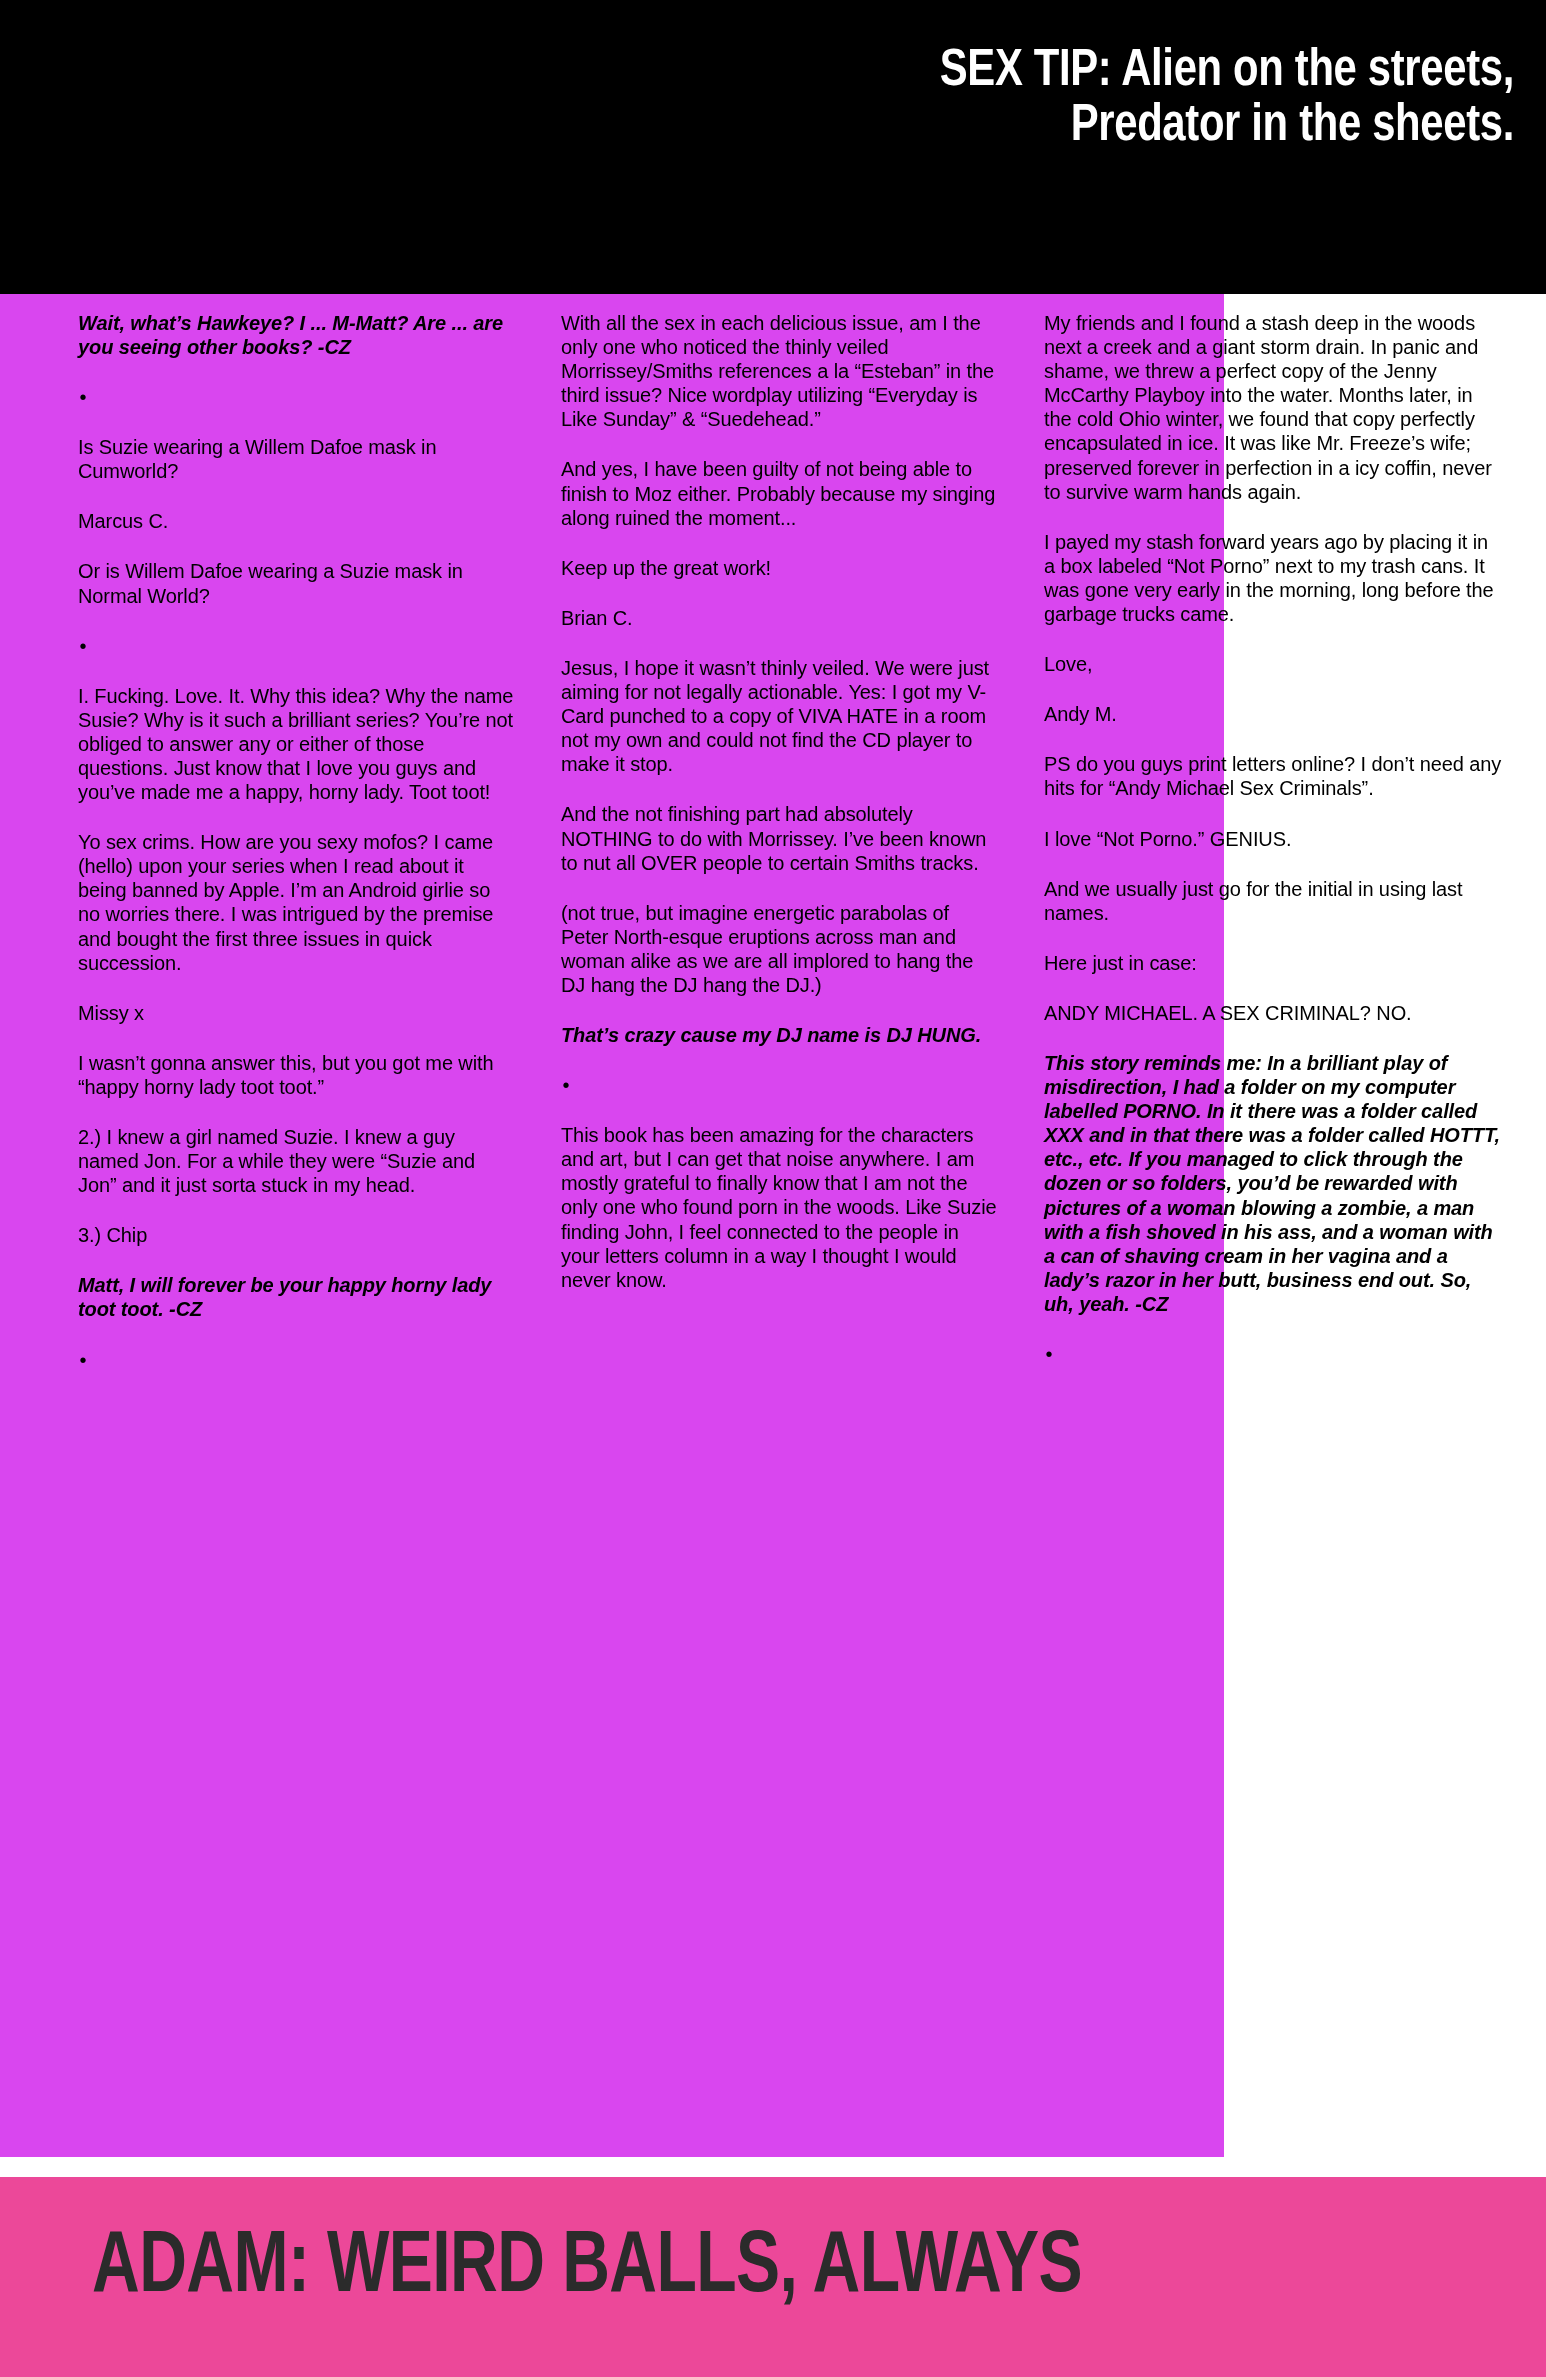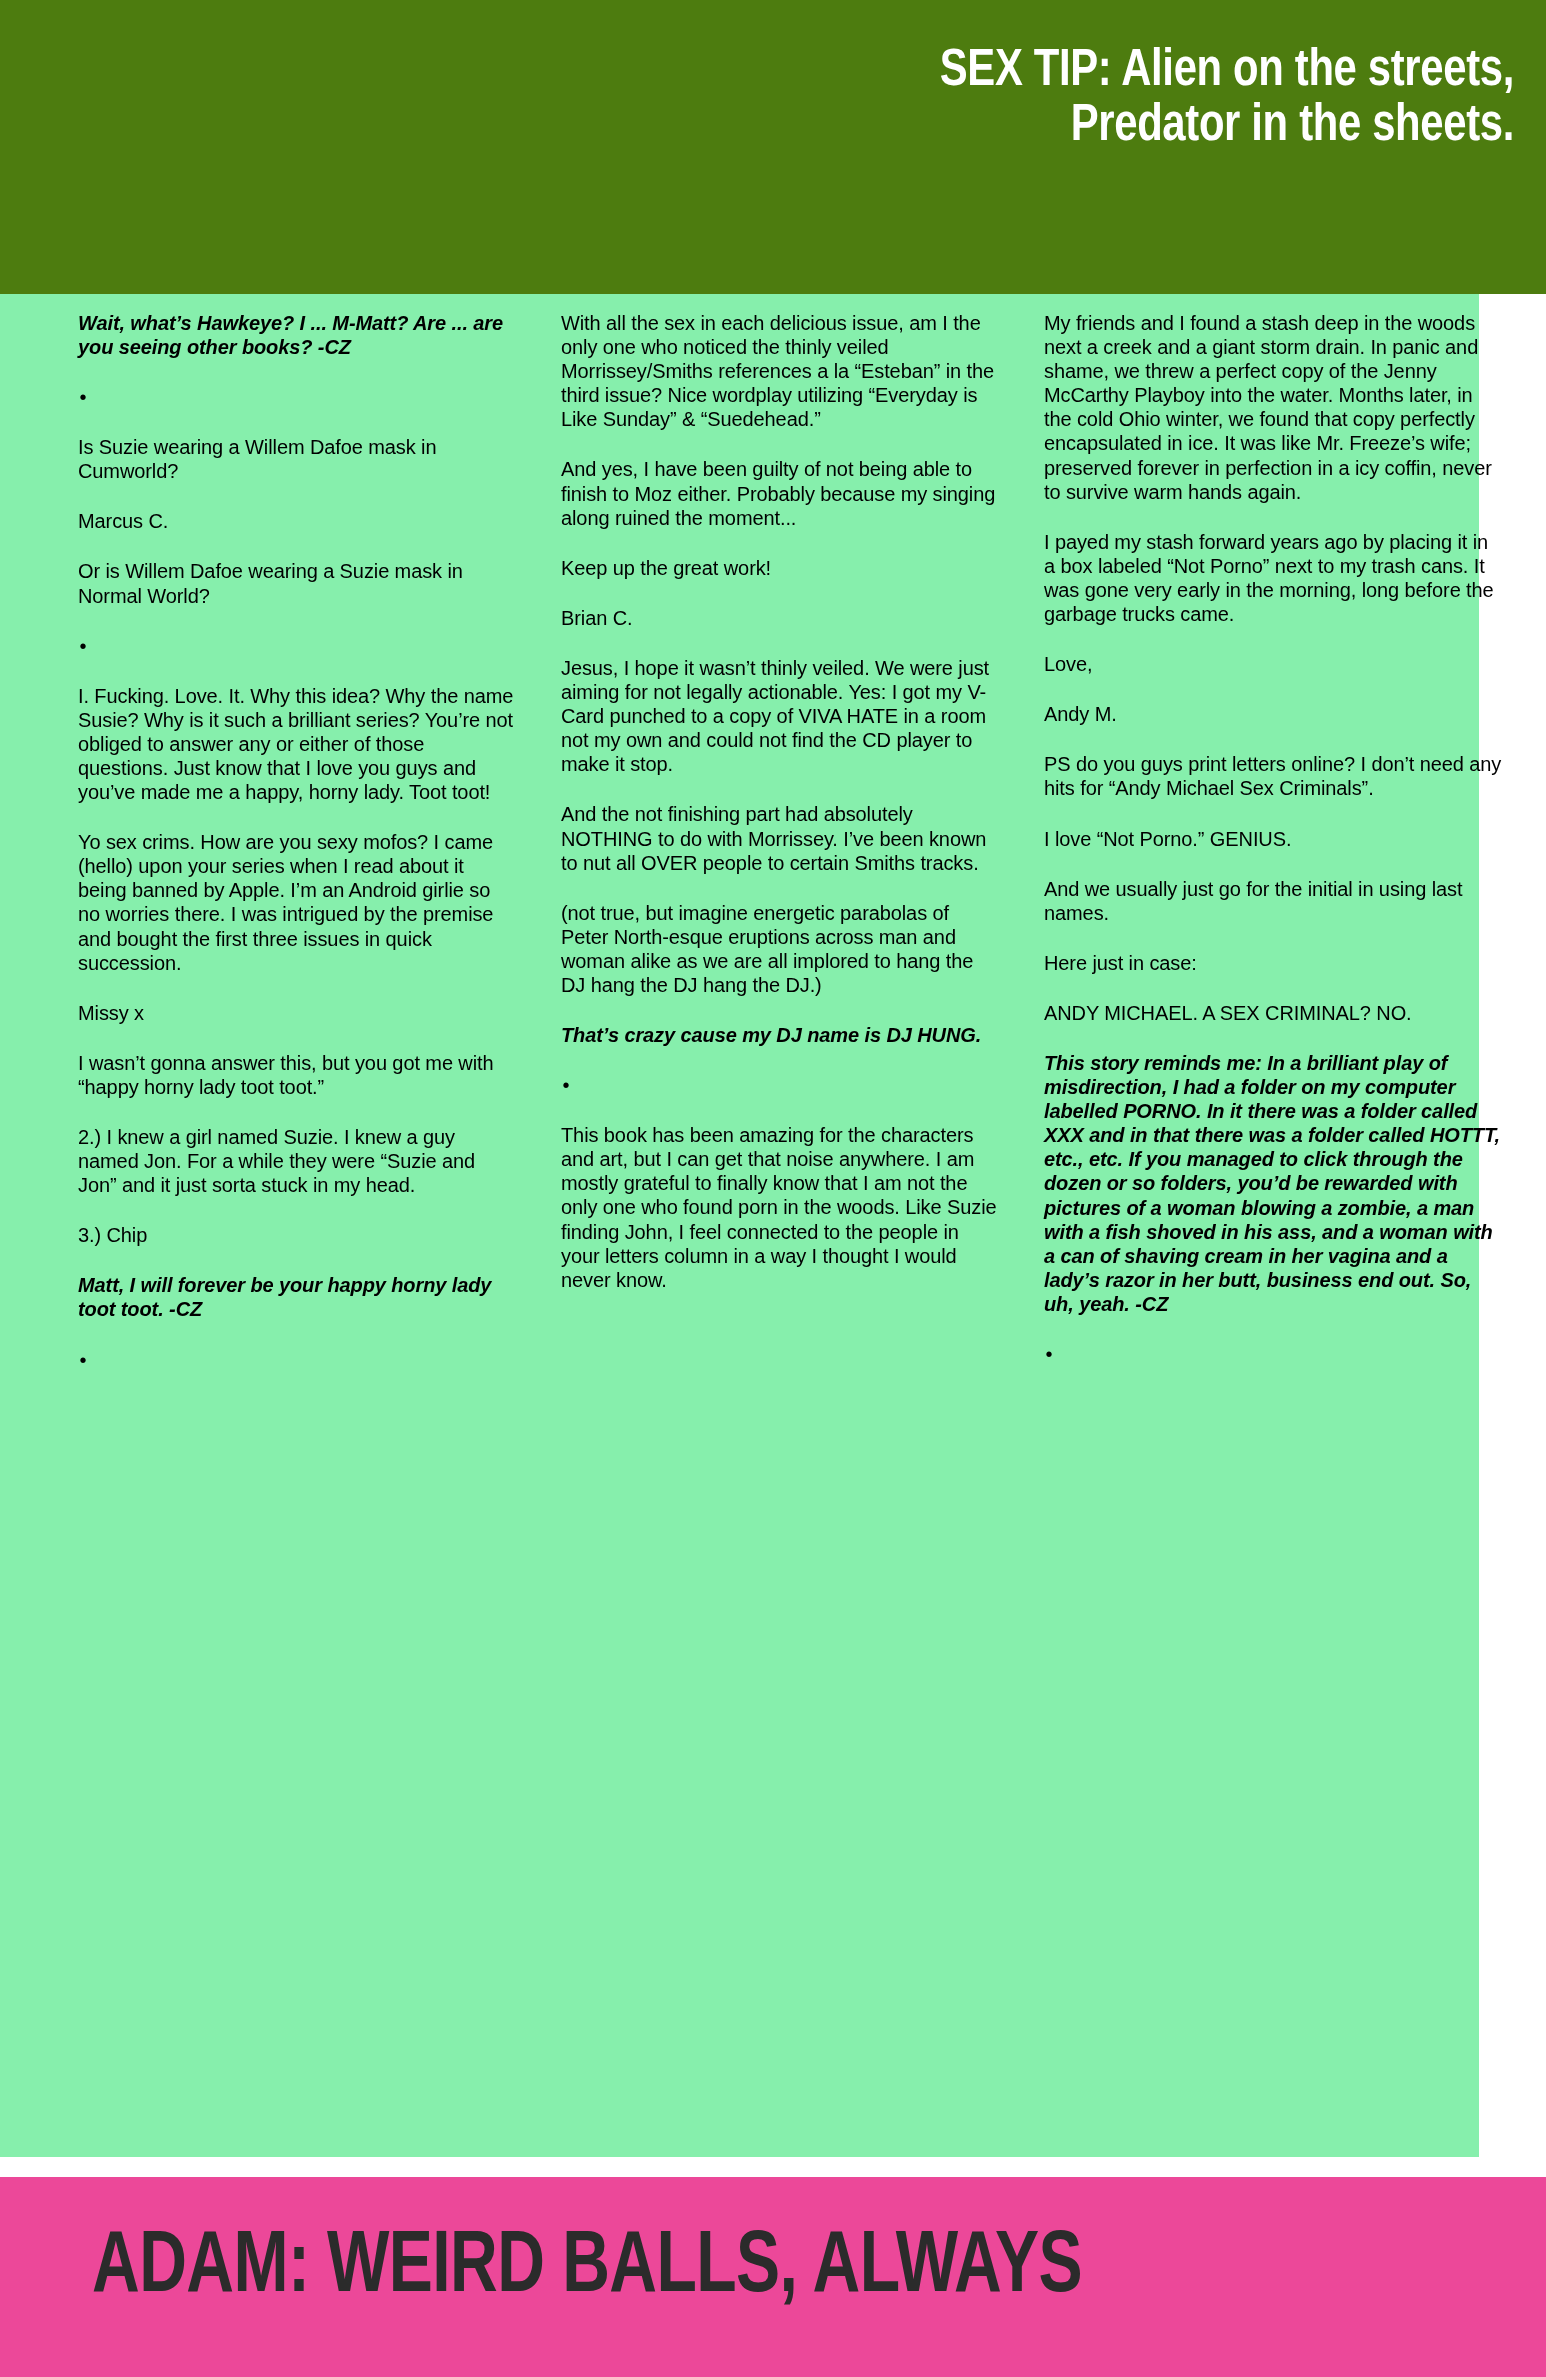--- a/index.html
+++ b/index.html
@@ -40,23 +40,23 @@
     transform: scaleX(0.82);
     transform-origin: right top;
     white-space: pre-line;
   }
 
   
   #letters-body {
     position: absolute;
     left: 0;
     top: 294px;
-    width: 1479px;
+    width: 1224px;
     height: 1863px;
-    background: #86efac;
+    background: #d946ef;
     box-sizing: border-box;
     padding: 17px 47px 9px 78px;
   }
   #columns {
     display: flex;
     gap: 47px;
     align-items: flex-start;
     width: 1422px;
   }
   .column {
@@ -104,21 +104,21 @@
     line-height: 1;
     letter-spacing: -0.8px;
     transform: scaleX(0.76);
     transform-origin: left top;
     white-space: nowrap;
   }
 </style>
 </head>
 <body>
 
-<div id="header-band" style="background: #4d7c0f;">
+<div id="header-band" style="background: #000000;">
   <div id="header-tip" style="color: rgb(255, 255, 255);">SEX TIP: Alien on the streets,
 Predator in the sheets.</div>
 </div>
 
 <div id="letters-body">
   <div id="columns">
     <div class="column" id="col1">
         <p class="blk editor-ital">Wait, what’s Hawkeye? I ... M-Matt? Are ... are you seeing other books? -CZ</p>
         <p class="sep">•</p>
         <p class="blk reader">Is Suzie wearing a Willem Dafoe mask in Cumworld?</p>

